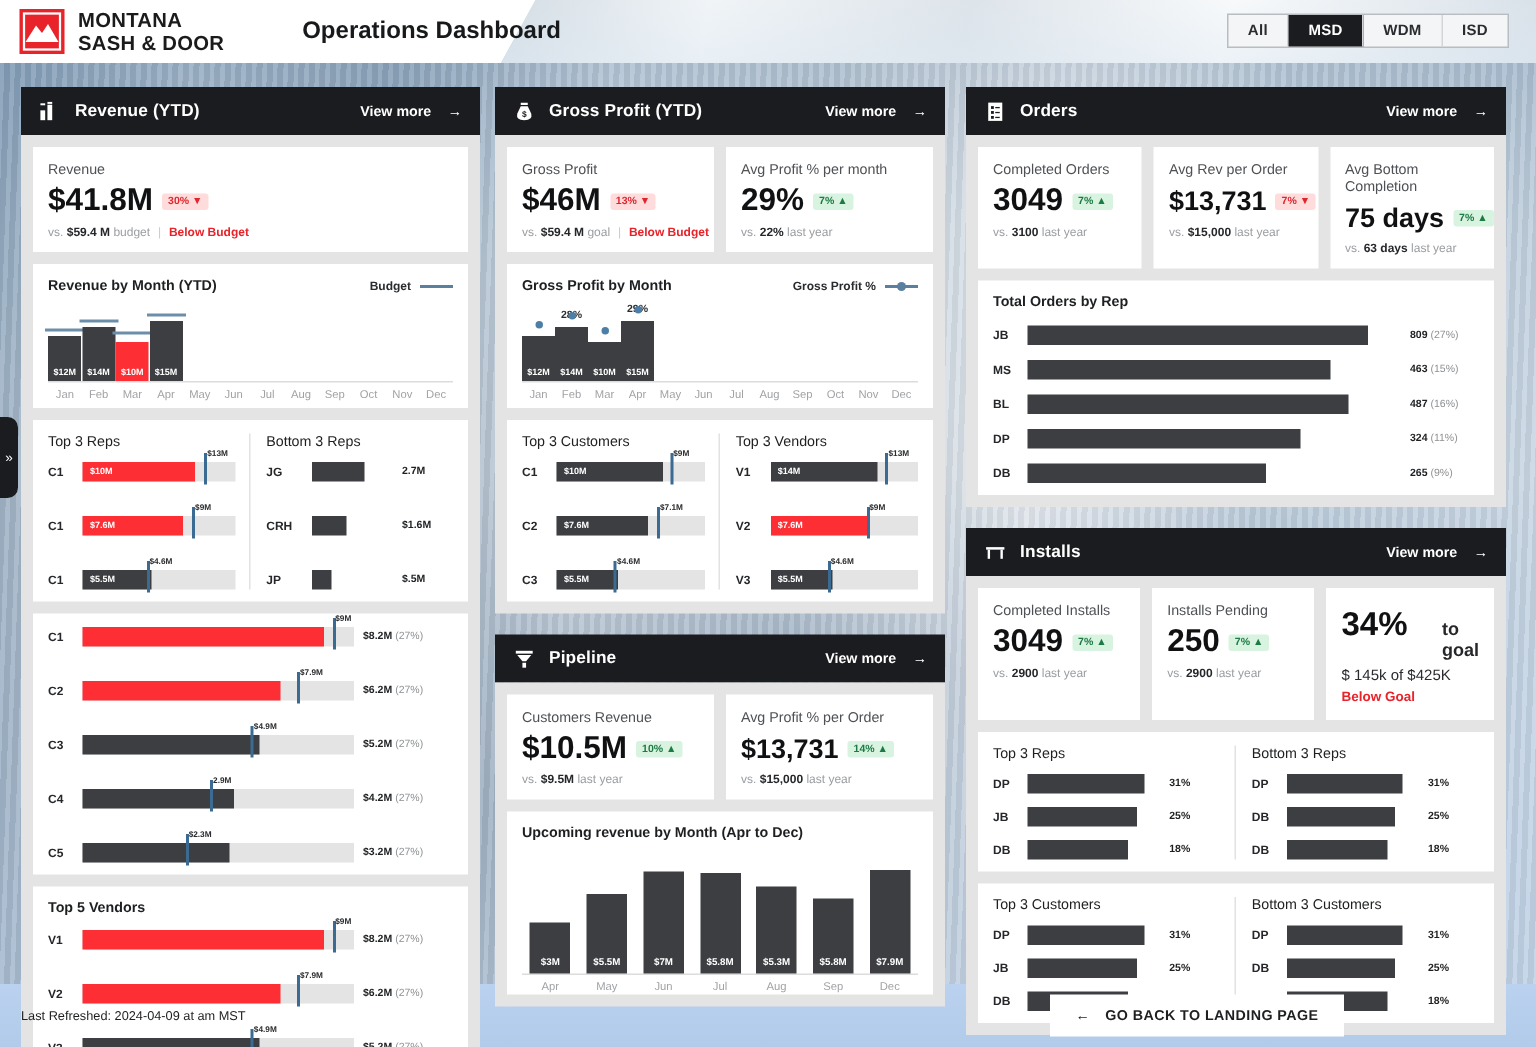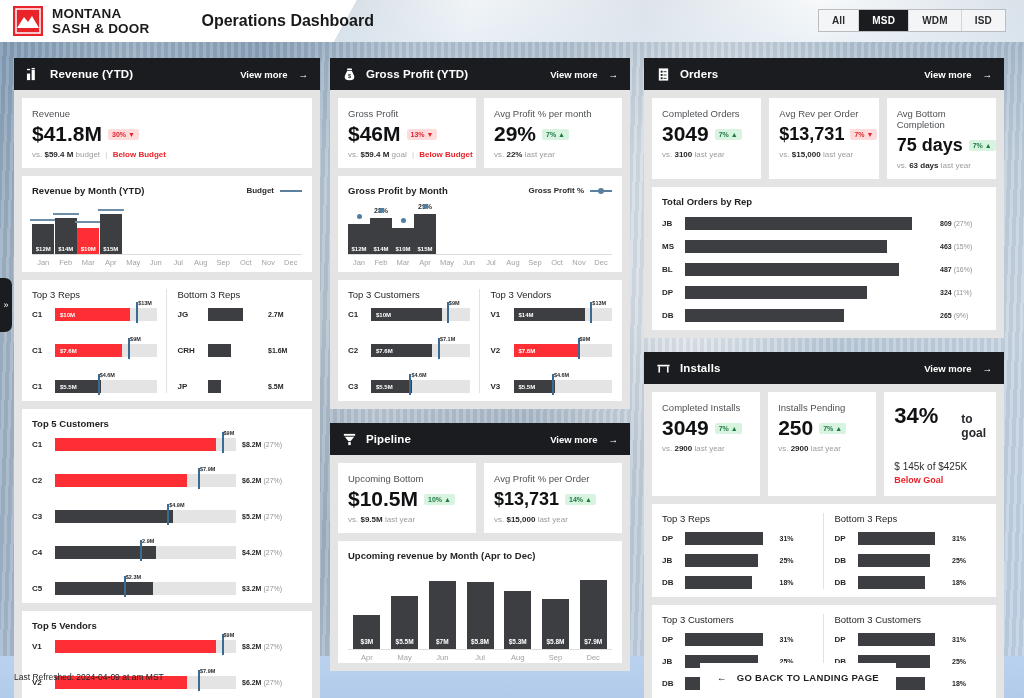--- a/index.html
+++ b/index.html
@@ -99,21 +99,21 @@
   .kpi .sub { font-size: 8px; color: #9a9da1; margin-top: 4px; white-space: nowrap; }
   .kpi .sub b { color: #25272a; font-weight: bold; }
   .kpi .sub .sep { color: #c8cacd; margin: 0 3px; }
   .kpi .sub .warn { color: #e8232a; font-weight: bold; }
 
   
   .goalcard { background:#fff; padding: 11px 10px; flex: 1; }
   .goalcard .g1 { display: flex; align-items: baseline; gap: 6px; }
   .goalcard .gbig { font-size: 22px; font-weight: bold; color: #101113; }
   .goalcard .gtxt { font-size: 12px; font-weight: bold; color: #25272a; margin-left: 17px; }
-  .goalcard .g2 { font-size: 10px; color: #2a2c2f; margin-top: 21px; }
+  .goalcard .g2 { font-size: 10px; color: #2a2c2f; margin-top: 5px; }
   .goalcard .g3 { font-size: 9px; font-weight: bold; color: #e8232a; margin-top: 3px; }
 
   
   .card { background: #fff; padding: 9px 10px 8px; }
   .card-hd { display: flex; align-items: center; justify-content: space-between; margin-bottom: 6px; }
   .card-ttl { font-size: 9.5px; font-weight: bold; color: #1d1f21; }
   .legend { display: flex; align-items: center; gap: 6px; font-size: 8px; font-weight: bold; color: #2a2c2f; }
   .legend .line { width: 22px; height: 2px; background: #5b7f9e; }
   .legend .line.dot { position: relative; }
   .legend .line.dot::after { content:""; position:absolute; left:8px; top:-2px; width:6px; height:6px; border-radius:50%; background:#5b7f9e; }
@@ -362,21 +362,20 @@
                 <span class="track plain">
                     <span class="fill" style="width:24%"></span>
                   </span>
                 <span class="after narrow">$.5M</span>
               </div>
             </div>
           </div>
         </div>
 
         <div class="card">
-          <div class="card-ttl" style="margin-bottom:9px">Top 5 Customers</div>
           <div class="hrows">
             <div class="hrow">
               <span class="nm">C1</span>
               <span class="track">
                   <span class="fill red" style="width:89%"></span>
                   <span class="marker" style="left:92%">
                     <span class="mlab">$9M</span>
                   </span>
                 </span>
               <span class="after"><span>$8.2M</span> <span class="pct">(27%)</span></span>
@@ -689,21 +688,21 @@
         </svg>
         <div class="ttl">Pipeline</div>
         <div class="vm">
           <span>View more</span>
           <span>→</span>
         </div>
       </div>
       <div class="sec-body">
         <div class="kpi-row">
           <div class="kpi">
-            <div class="lbl">Upcoming Bottom</div>
+            <div class="lbl">Customers Revenue</div>
             <div class="valrow">
               <div class="val">$10.5M</div>
               <div class="pill up">
                 <span>10%</span>
                 <span>▲</span>
               </div>
             </div>
             <div class="sub">
               <span>vs.</span>
               <b>$9.5M</b>

